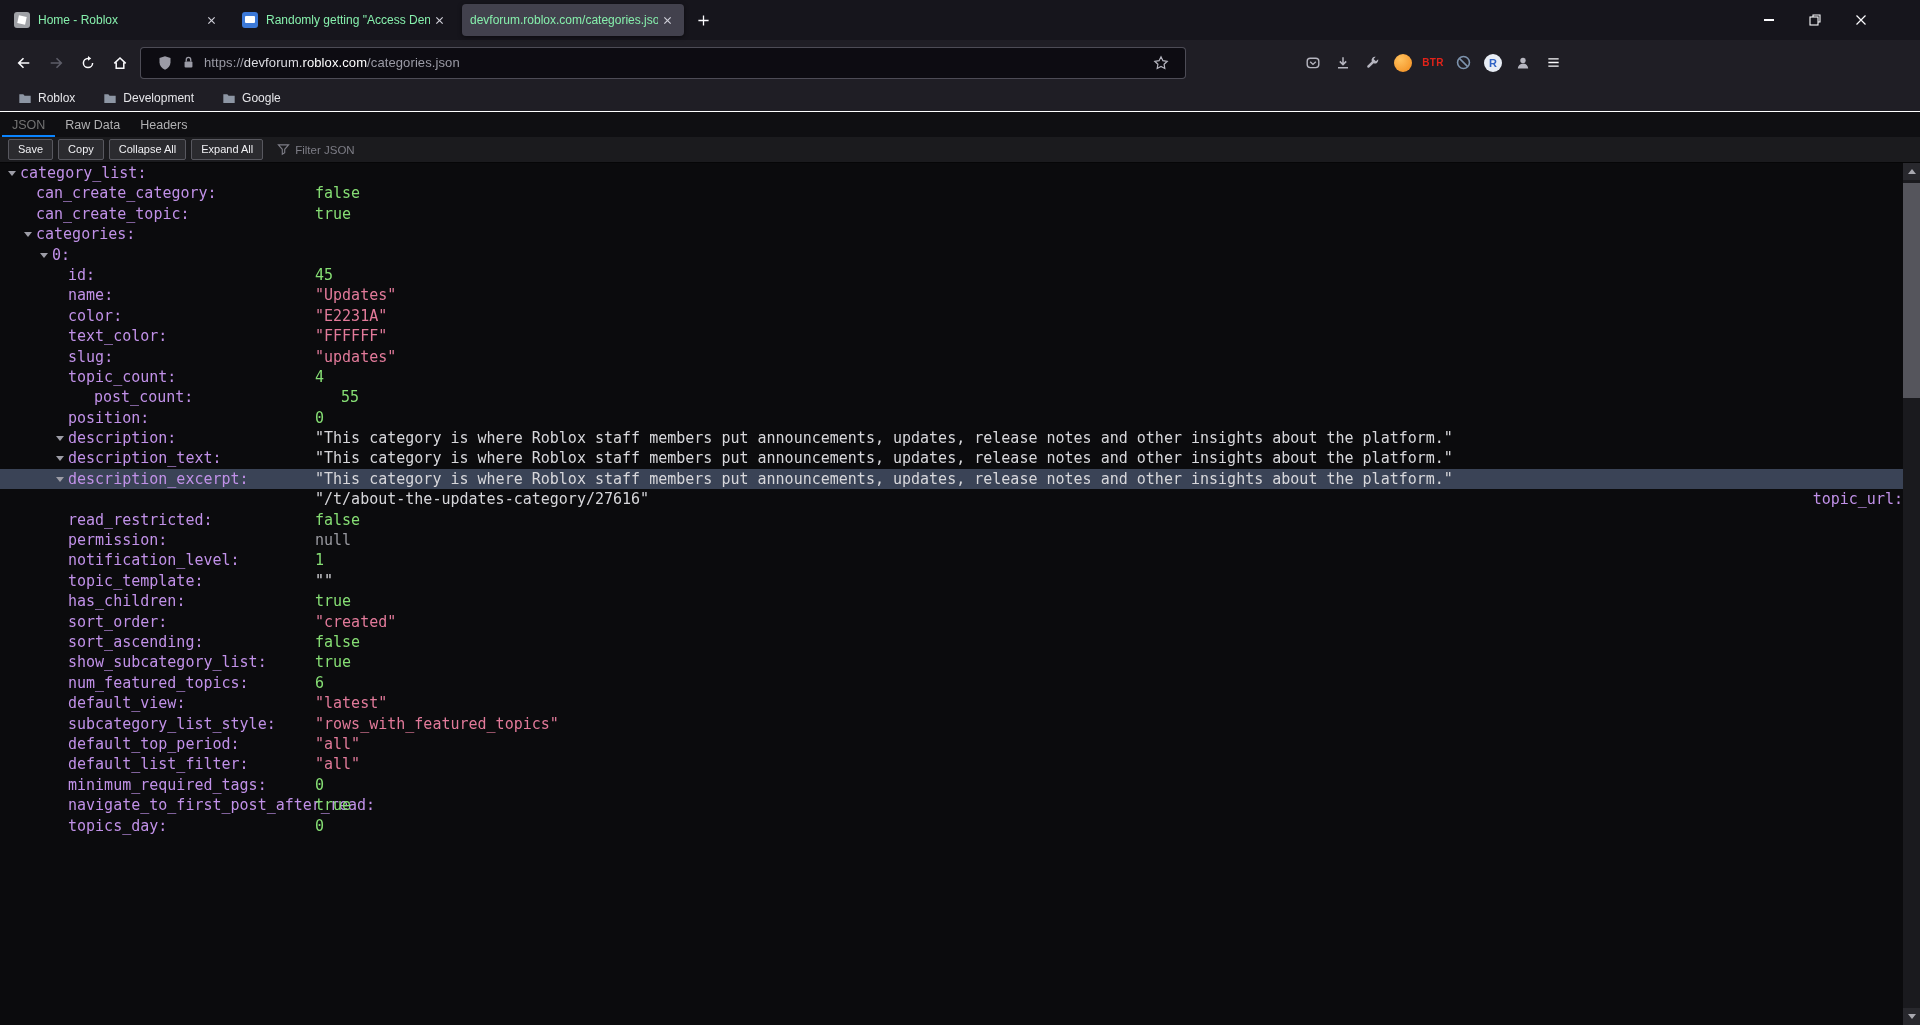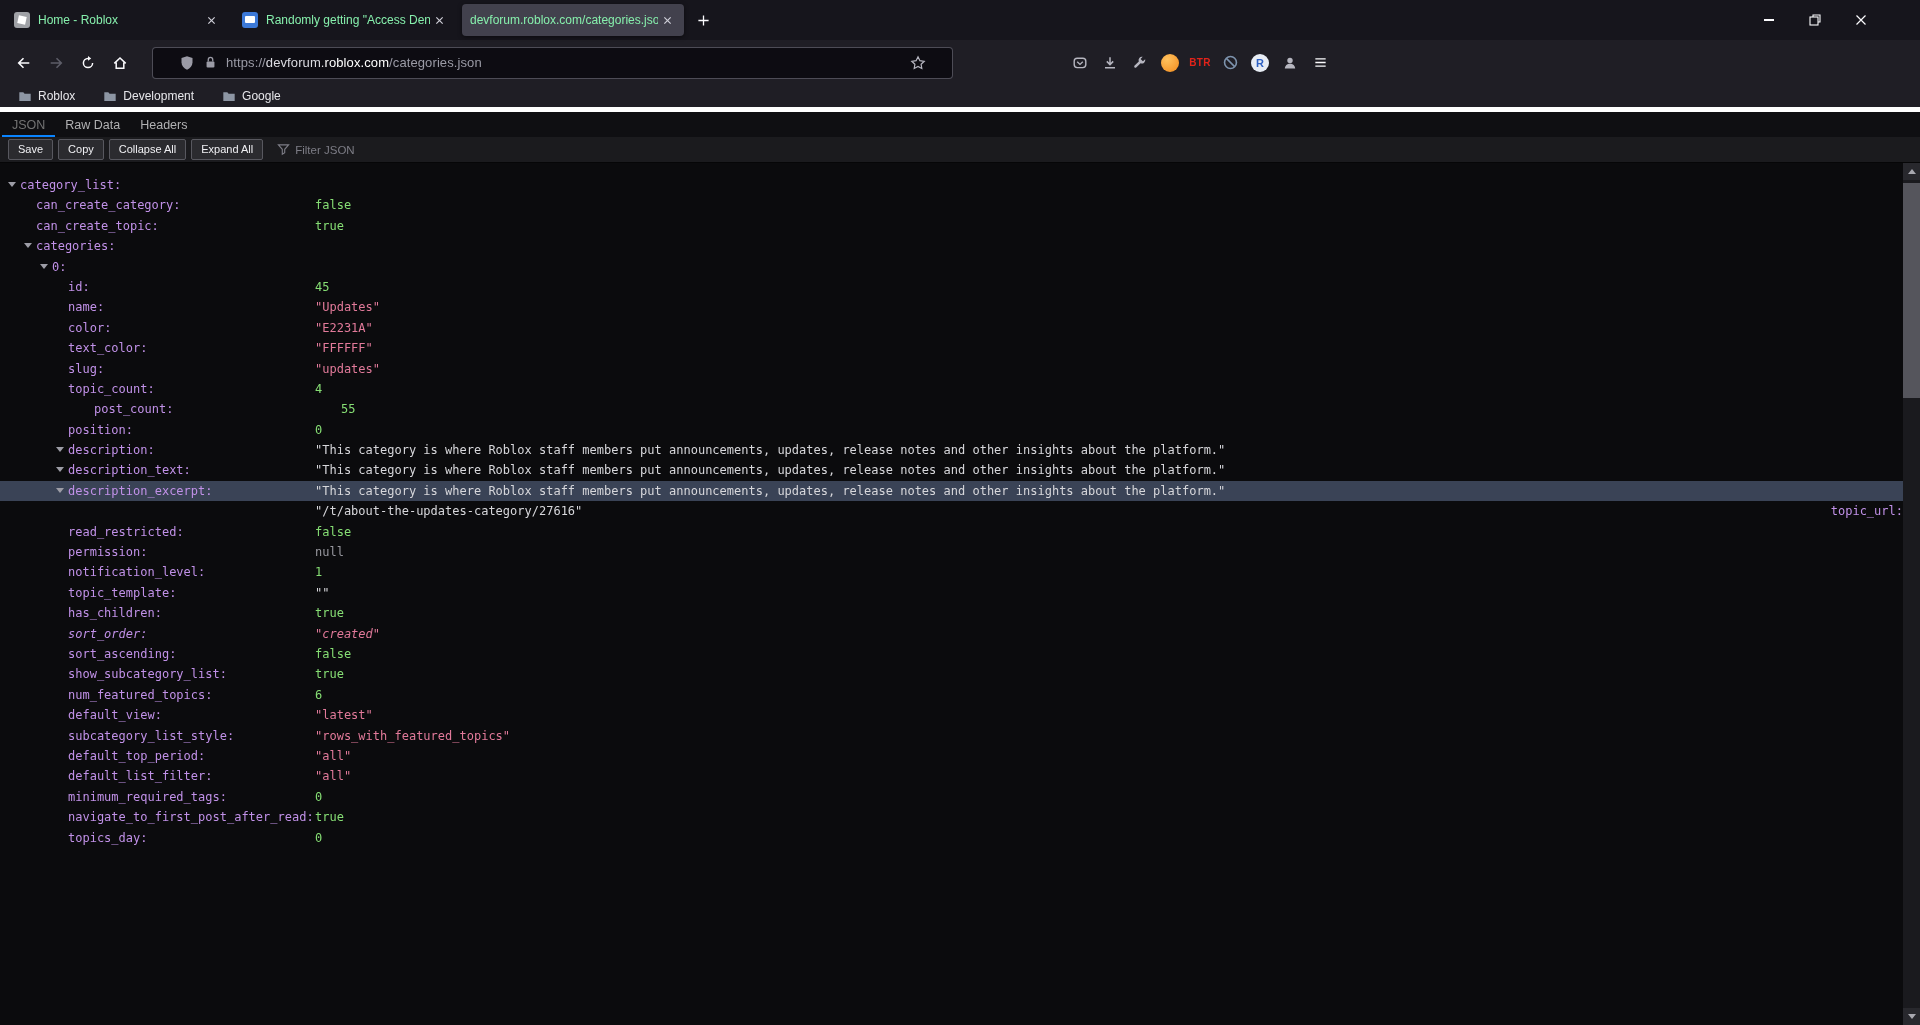--- a/index.html
+++ b/index.html
@@ -28,55 +28,55 @@
   .tab-close svg{display:block}
   .new-tab{width:30px;height:30px;margin-left:4px;display:flex;align-items:center;justify-content:center;
     color:#fbfbfe;font-size:17px;border-radius:4px}
   .win-controls{margin-left:auto;margin-right:36px;display:flex;height:100%}
   .win-btn{width:46px;height:100%;display:flex;align-items:center;justify-content:center}
   .min-glyph{display:block;width:10px;height:1.4px;background:#fbfbfe}
 
   
   .navbar{height:45px;background:#1f1e25;display:flex;align-items:center;padding:0 8px}
   .nav-btn{width:32px;height:32px;display:flex;align-items:center;justify-content:center;border-radius:4px;flex:none}
-  .urlbar{width:801px;height:32px;margin-left:16px;background:#0d0c12;border:1px solid rgba(155,155,170,.45);
-    border-radius:4px;display:flex;align-items:center;padding:0 26px;gap:8px;flex:none}
+  .urlbar{width:1046px;height:32px;margin-left:4px;background:#0d0c12;border:1px solid rgba(155,155,170,.45);
+    border-radius:4px;display:flex;align-items:center;padding:0 16px;gap:8px;flex:none}
   .url-text{font-size:13px;white-space:nowrap;letter-spacing:.1px}
   .url-scheme,.url-path{color:#9b9ba6}
   .url-sub{color:#dcdce2}
   .url-domain{color:#ffffff}
   .url-star{margin-left:auto;display:flex;align-items:center}
   .nav-icons{margin-left:112px;display:flex;align-items:center;gap:0}
   .icon-btn{width:30px;height:30px;display:flex;align-items:center;justify-content:center;border-radius:4px;flex:none}
   .avatar{width:18px;height:18px;border-radius:50%;background:radial-gradient(circle at 35% 30%,#ffc25e,#f28b1d)}
   .btr-label{color:var(--btr-red);font-size:10px;font-weight:bold;letter-spacing:.3px}
   .ropro{width:18px;height:18px;border-radius:50%;background:#e8edf5;color:#2f62c4;font-weight:bold;
     font-size:11px;display:flex;align-items:center;justify-content:center}
 
   
-  .bookmarks-bar{height:27px;background:#1f1e25;border-bottom:5px solid #ffffff;display:flex;align-items:center;
+  .bookmarks-bar{height:27px;background:#1f1e25;border-bottom:1px solid #ffffff;display:flex;align-items:center;
     padding-left:14px;gap:20px}
   .bookmark{display:flex;align-items:center;gap:6px;color:#e6e6ea;font-size:12px;padding:2px 4px;border-radius:3px}
 
   
   .viewer-tabs{height:25px;background:#0f0f12;display:flex;align-items:stretch;padding-left:2px}
   .vtab{padding:0 10px;display:flex;align-items:center;font-size:12.5px;color:#b1b1b3}
   .vtab.active{color:#737373;box-shadow:inset 0 -2px 0 var(--accent-blue)}
   .viewer-toolbar{height:26px;background:#1b1b1e;border-bottom:1px solid #060607;display:flex;align-items:center;padding-left:8px}
   .tb-buttons{display:flex;align-items:center;gap:5px}
   .tb-btn{font-family:"Liberation Sans",sans-serif;font-size:11px;color:#f0f0f3;background:#2b2b2f;
     border:1px solid #58585f;border-radius:2px;padding:2.5px 9px;line-height:1.2}
   .filter-wrap{margin-left:14px;display:flex;align-items:center;gap:5px}
   .filter-input{background:transparent;border:none;outline:none;color:#d7d7db;font-size:11.5px;width:130px;
     font-family:"Liberation Sans",sans-serif}
   .filter-input::placeholder{color:#7d7d86}
 
   
-  .json-content{position:absolute;left:0;right:17px;top:163px;bottom:0;padding-top:12px;
-    font-family:"DejaVu Sans Mono",monospace;font-size:12px;overflow:hidden}
+  .json-content{position:absolute;left:0;right:17px;top:163px;bottom:0;padding-top:0;
+    font-family:"DejaVu Sans Mono",monospace;font-size:15px;overflow:hidden}
   .jrow{height:20.4px;line-height:20.4px;position:relative;white-space:nowrap}
   .jrow.selected{background:var(--selected-row-bg)}
   .twisty{display:inline-block;width:12px}
   .twisty.open::before{content:"";display:inline-block;width:0;height:0;border-left:4px solid transparent;
     border-right:4px solid transparent;border-top:5px solid #9d9da6;vertical-align:2px}
   .jkey{color:var(--key-color)}
   .jkey::after{content:":"}
   .jval{position:absolute;left:315px;top:0}
   .v-str{color:var(--string-color)}
   .v-num,.v-bool{color:var(--number-color)}
@@ -298,21 +298,21 @@
       <div class="jrow" style="padding-left: 56px;"><span class="twisty"></span><span class="jkey">position</span><span class="jval v-num">0</span></div>
       <div class="jrow" style="padding-left: 56px;"><span class="twisty open"></span><span class="jkey">description</span><span class="jval v-longstr">"This category is where Roblox staff members put announcements, updates, release notes and other insights about the platform."</span></div>
       <div class="jrow" style="padding-left: 56px;"><span class="twisty open"></span><span class="jkey">description_text</span><span class="jval v-longstr">"This category is where Roblox staff members put announcements, updates, release notes and other insights about the platform."</span></div>
       <div class="jrow selected" style="padding-left: 56px;"><span class="twisty open"></span><span class="jkey">description_excerpt</span><span class="jval v-longstr">"This category is where Roblox staff members put announcements, updates, release notes and other insights about the platform."</span></div>
       <div class="jrow" style="padding-left: 56px; text-align: right;"><span class="twisty"></span><span class="jkey">topic_url</span><span class="jval v-longstr">"/t/about-the-updates-category/27616"</span></div>
       <div class="jrow" style="padding-left: 56px;"><span class="twisty"></span><span class="jkey">read_restricted</span><span class="jval v-bool">false</span></div>
       <div class="jrow" style="padding-left: 56px;"><span class="twisty"></span><span class="jkey">permission</span><span class="jval v-null">null</span></div>
       <div class="jrow" style="padding-left: 56px;"><span class="twisty"></span><span class="jkey">notification_level</span><span class="jval v-num">1</span></div>
       <div class="jrow" style="padding-left: 56px;"><span class="twisty"></span><span class="jkey">topic_template</span><span class="jval v-longstr">""</span></div>
       <div class="jrow" style="padding-left: 56px;"><span class="twisty"></span><span class="jkey">has_children</span><span class="jval v-bool">true</span></div>
-      <div class="jrow" style="padding-left: 56px; font-style: italic;"><span class="twisty"></span><span class="jkey">sort_order</span><span class="jval v-str">"created"</span></div>
+      <div class="jrow" style="padding-left: 56px;"><span class="twisty"></span><span class="jkey">sort_order</span><span class="jval v-str">"created"</span></div>
       <div class="jrow" style="padding-left: 56px;"><span class="twisty"></span><span class="jkey">sort_ascending</span><span class="jval v-bool">false</span></div>
       <div class="jrow" style="padding-left: 56px;"><span class="twisty"></span><span class="jkey">show_subcategory_list</span><span class="jval v-bool">true</span></div>
       <div class="jrow" style="padding-left: 56px;"><span class="twisty"></span><span class="jkey">num_featured_topics</span><span class="jval v-num">6</span></div>
       <div class="jrow" style="padding-left: 56px;"><span class="twisty"></span><span class="jkey">default_view</span><span class="jval v-str">"latest"</span></div>
       <div class="jrow" style="padding-left: 56px;"><span class="twisty"></span><span class="jkey">subcategory_list_style</span><span class="jval v-str">"rows_with_featured_topics"</span></div>
       <div class="jrow" style="padding-left: 56px;"><span class="twisty"></span><span class="jkey">default_top_period</span><span class="jval v-str">"all"</span></div>
       <div class="jrow" style="padding-left: 56px;"><span class="twisty"></span><span class="jkey">default_list_filter</span><span class="jval v-str">"all"</span></div>
       <div class="jrow" style="padding-left: 56px;"><span class="twisty"></span><span class="jkey">minimum_required_tags</span><span class="jval v-num">0</span></div>
       <div class="jrow" style="padding-left: 56px;"><span class="twisty"></span><span class="jkey">navigate_to_first_post_after_read</span><span class="jval v-bool">true</span></div>
       <div class="jrow" style="padding-left: 56px;"><span class="twisty"></span><span class="jkey">topics_day</span><span class="jval v-num">0</span></div>

